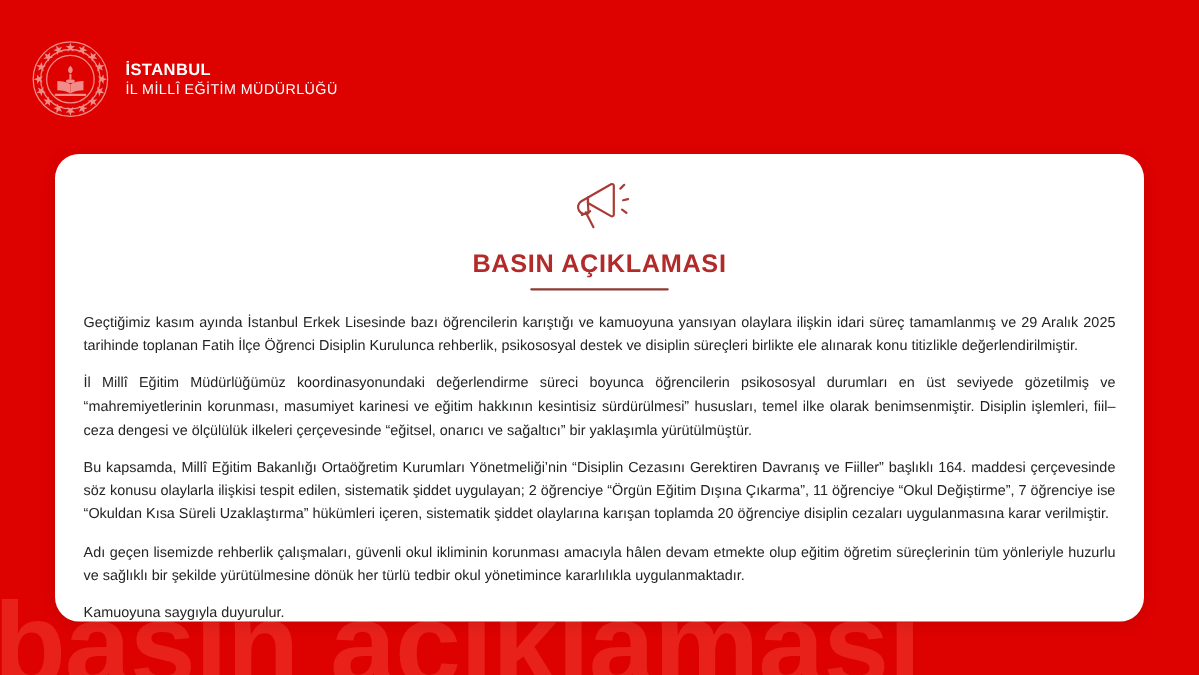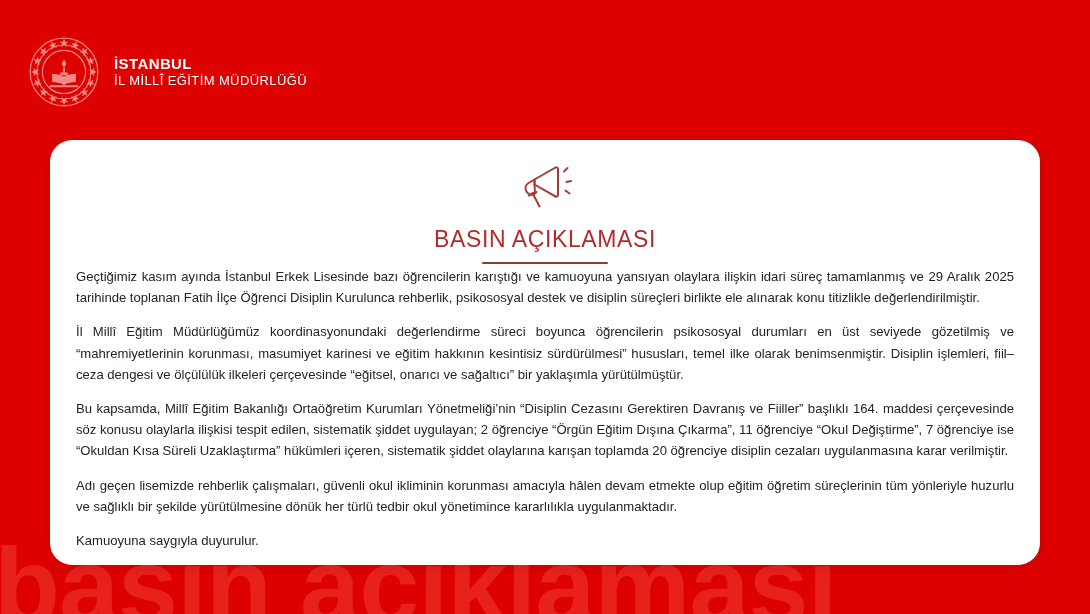--- a/index.html
+++ b/index.html
@@ -84,34 +84,34 @@
     flex-direction:column;
     align-items:center;
   }
 
   #megaphone { display:block; width:62px; height:52px; }
 
   #press-title {
     margin-top:12px;
     color:#b22b2b;
     font-size:23px;
-    font-weight:400;
+    font-weight:700;
     letter-spacing:.6px;
     text-align:center;
   }
 
   #title-rule {
     margin-top:9px;
     width:126px;
     height:2px;
     background:#8d3b35;
     border-radius:1px;
   }
 
-  #body-text { margin-top:2px; }
+  #body-text { margin-top:18px; }
 
   #body-text p {
     color:#222425;
     font-size:13.1px;
     line-height:1.62;
     text-align:justify;
     text-justify:inter-word;
     margin-bottom:13px;
   }
   #body-text p:last-child { margin-bottom:0; text-align:left; }

